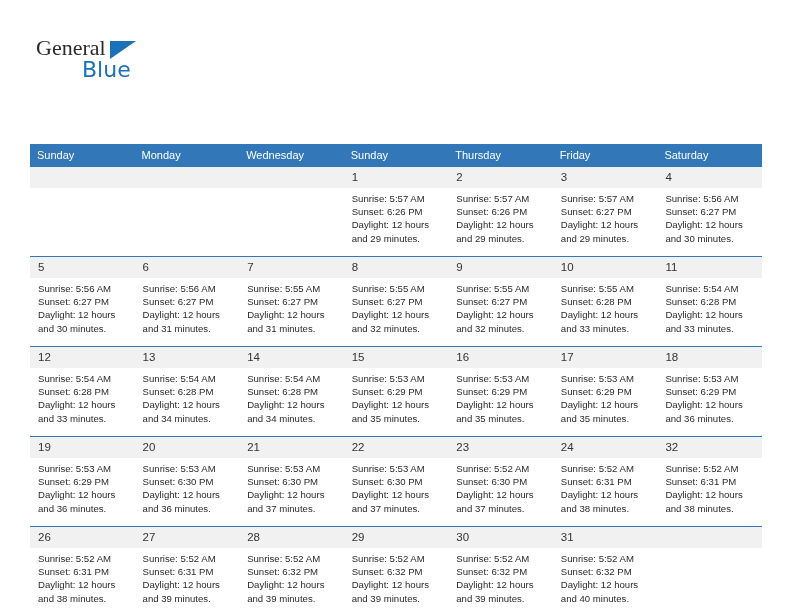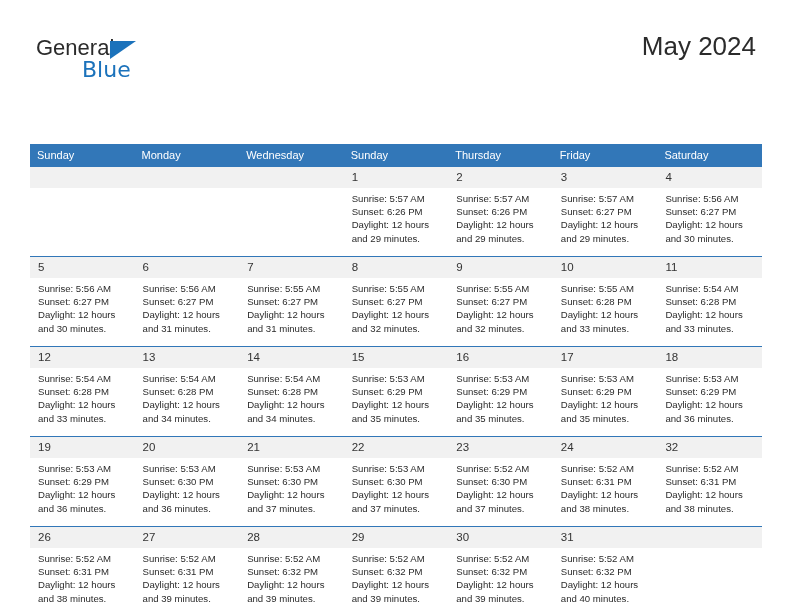--- a/index.html
+++ b/index.html
@@ -36,21 +36,21 @@
     width: 200px;
     height: 52px;
   }
   .logo-general {
     position: absolute;
     left: 0;
     top: 0;
     font-size: 22px;
     letter-spacing: 0px;
     color: #2b2b2b;
-    font-family: Liberation Sans, sans-serif;
+    font-family: Liberation Serif, serif;
     font-weight: 400;
     line-height: 24px;
   }
   .logo-tri {
     position: absolute;
     left: 74px;
     top: 5px;
     width: 0;
     height: 0;
     border-left: 26px solid #1b72bb;
@@ -154,21 +154,20 @@
 
   <div class="header">
 
     <div class="logo">
       <span class="logo-general">General</span>
       <span class="logo-tri"></span>
       <span class="logo-blue">Blue</span>
     </div>
 
     <div class="title-block">
-      <div class="cal-title">May 2024</div>
     </div>
 
   </div>
 
   <table class="calendar">
     <colgroup>
       <col>
         <col>
         <col>
         <col>

